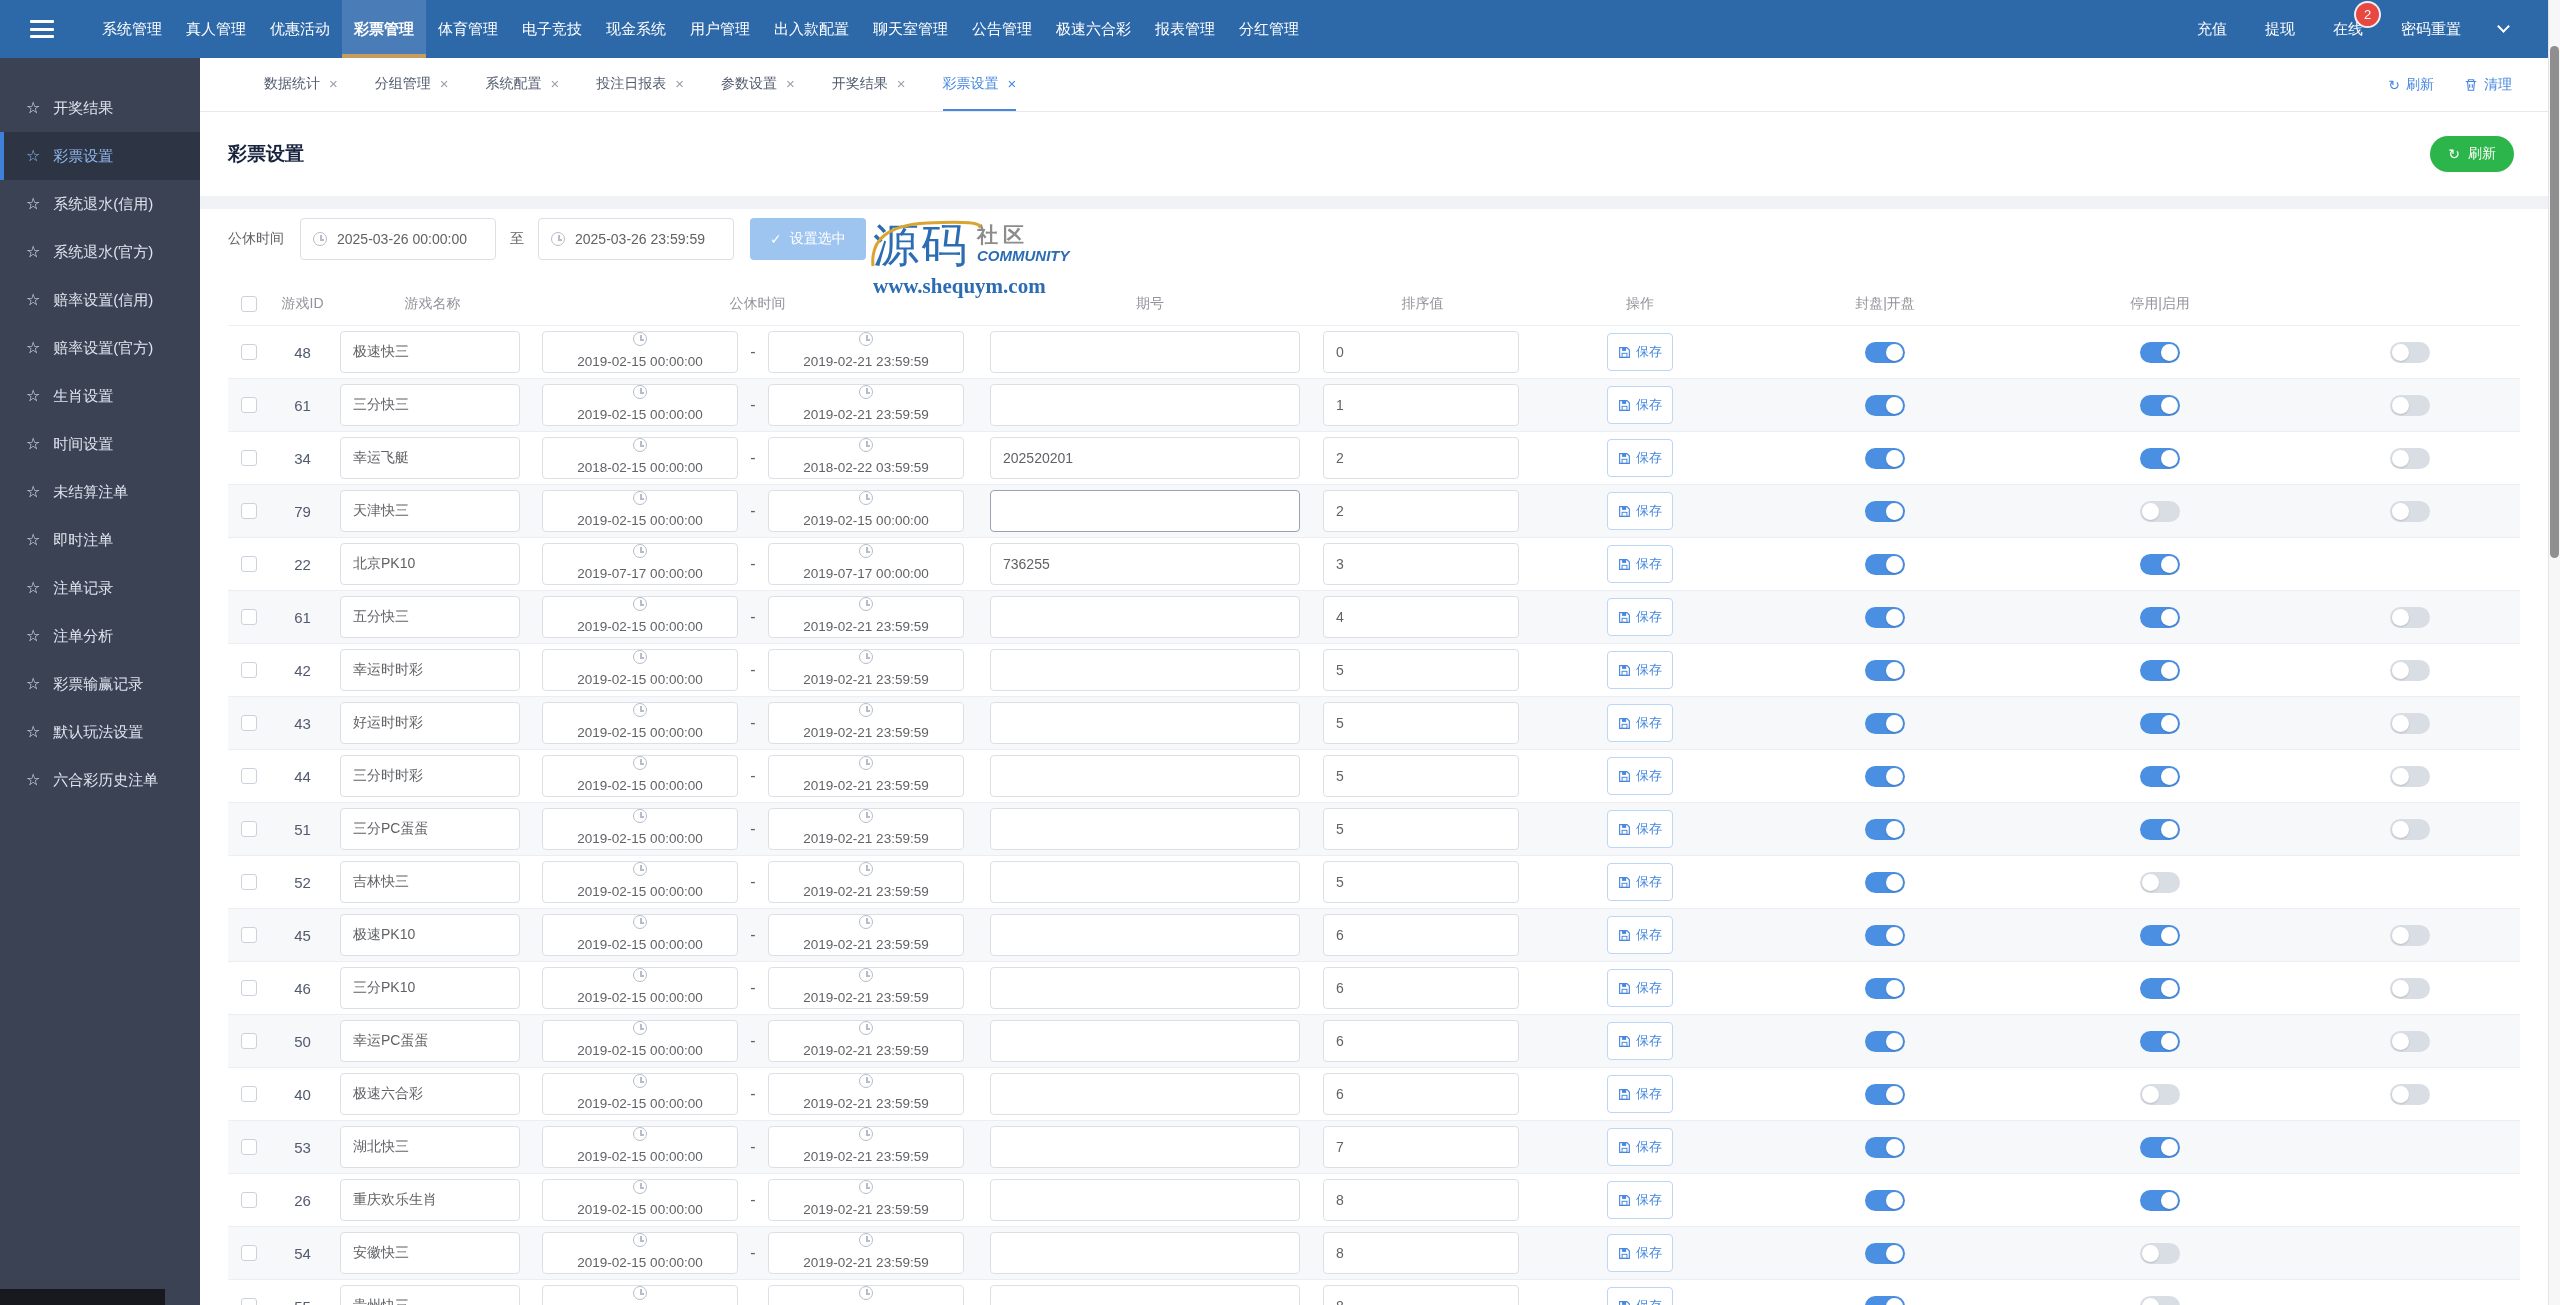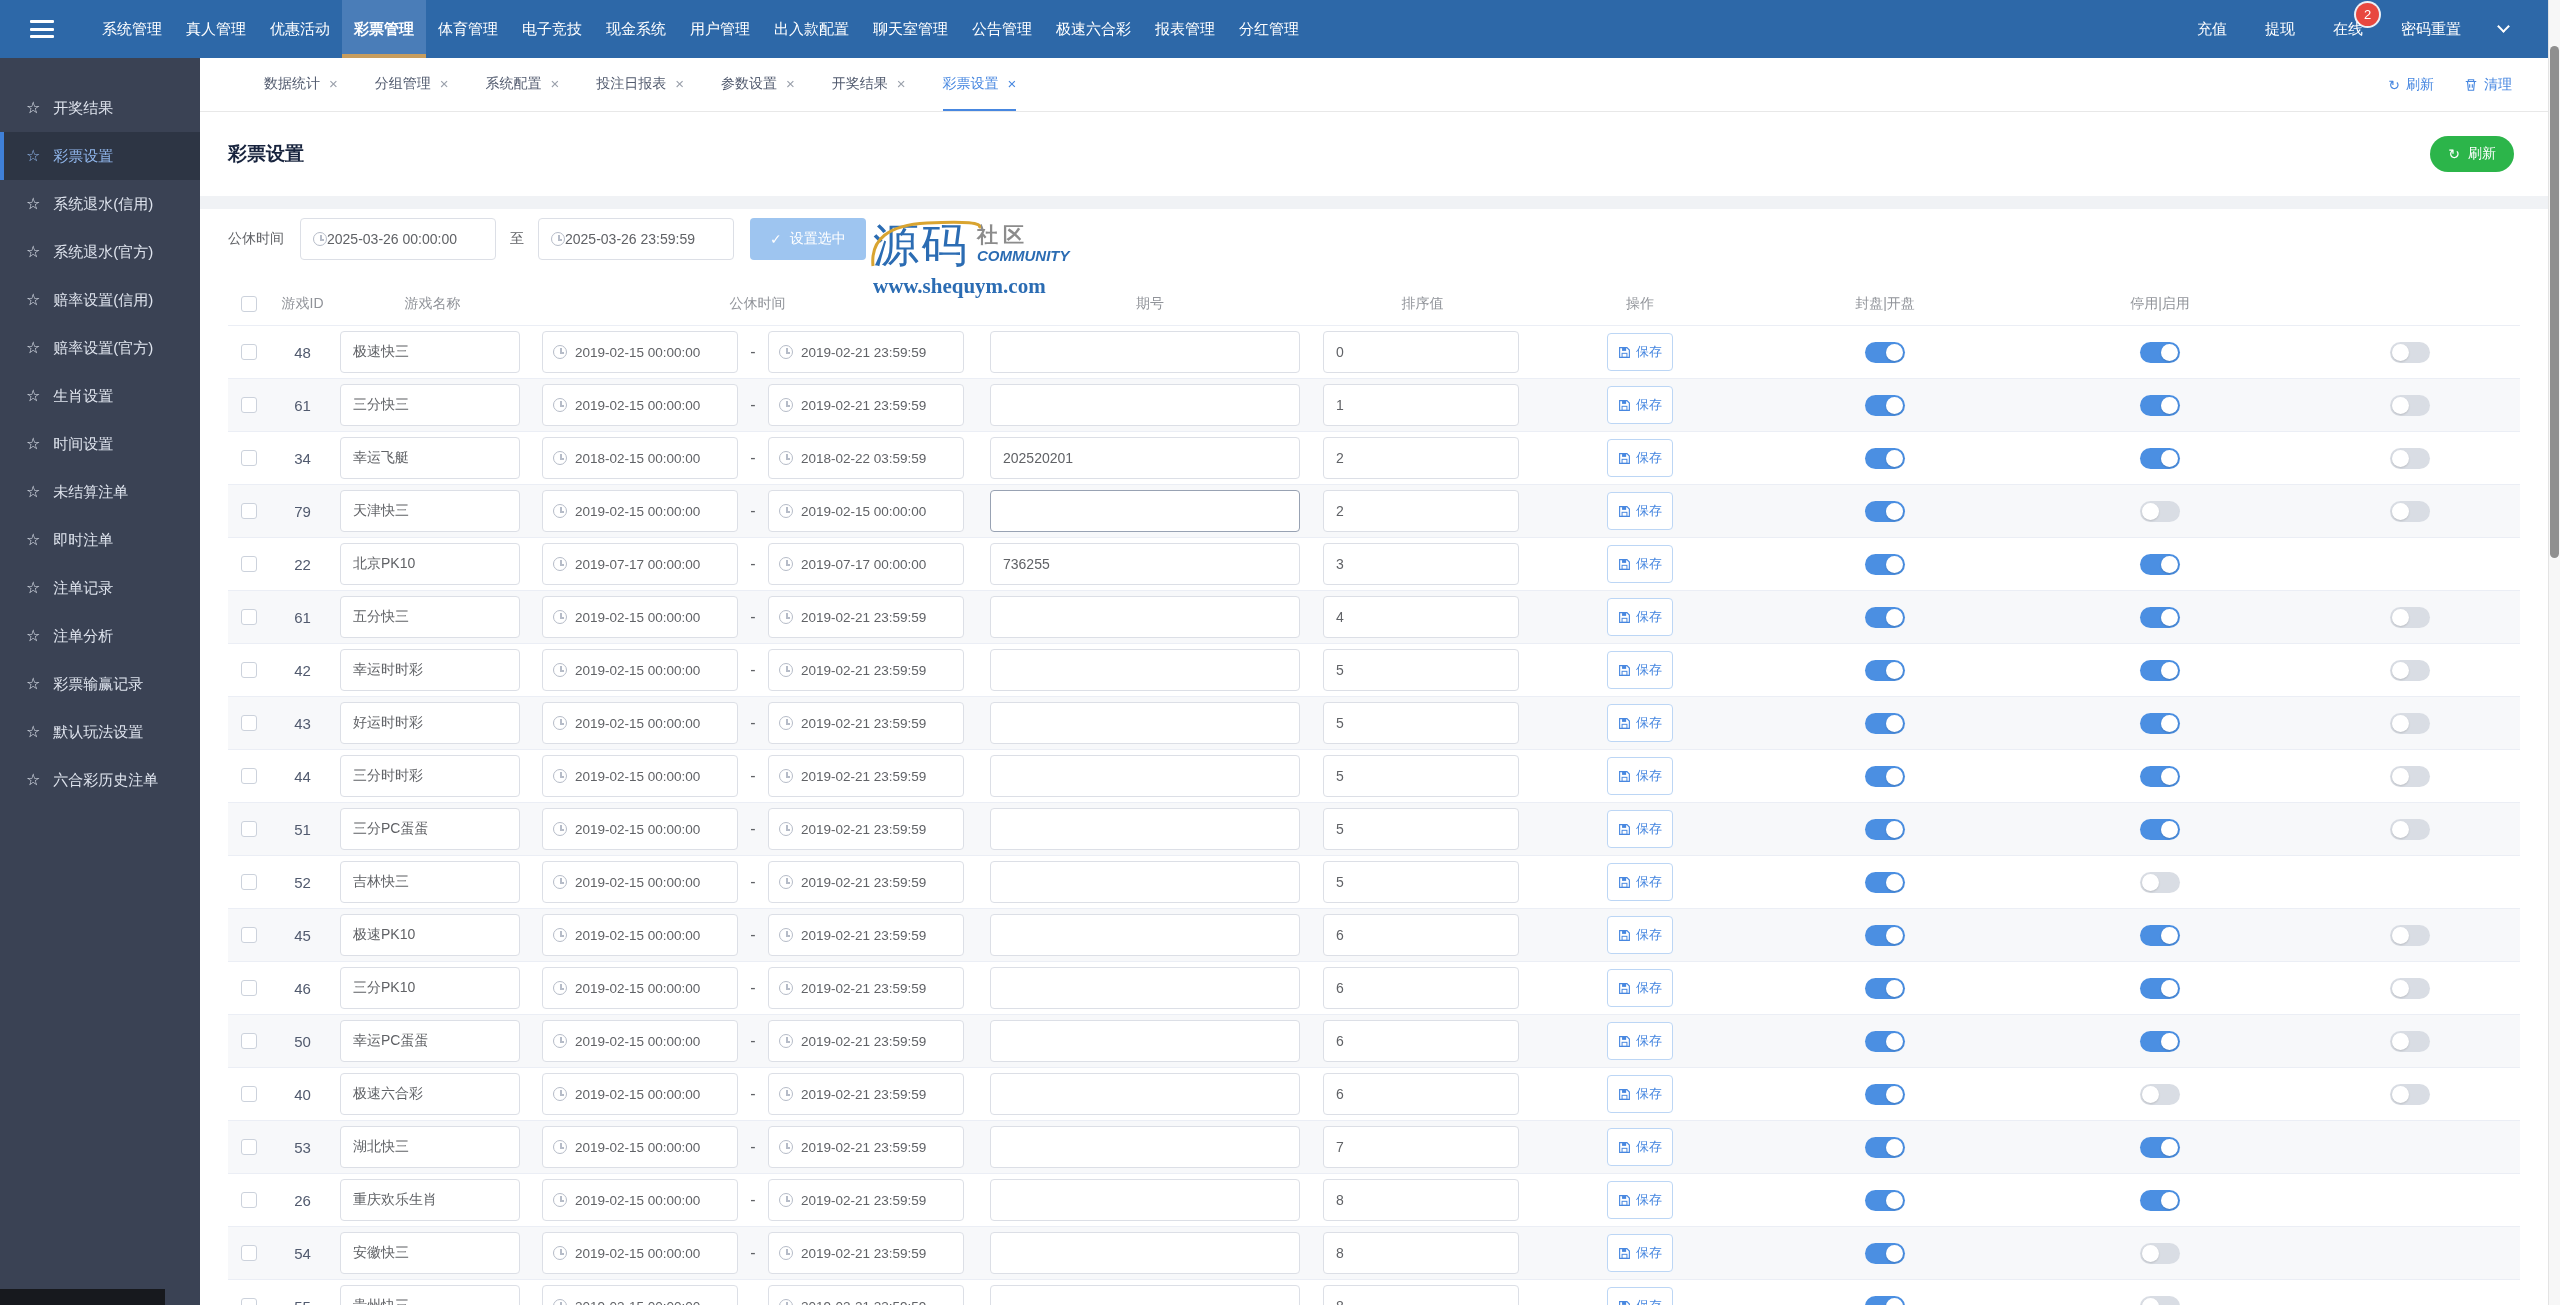--- a/index.html
+++ b/index.html
@@ -51,21 +51,21 @@
   .btn-green { margin-left:auto; background:#2cb54a; color:#fff; border:none; border-radius:18px;
     height:36px; padding:0 18px; font-size:14px; display:flex; align-items:center; gap:8px; cursor:pointer; }
   .graygap { height:13px; background:#f0f2f5; }
 
   .content { position:relative; padding:8px 40px 0 28px; }
 
   
   .filter-row { display:flex; align-items:center; height:44px; }
   .filter-label { font-size:14px; color:#606266; margin-right:16px; }
   .f-dateinput { width:196px; height:42px; border:1px solid #dcdfe6; border-radius:4px; display:flex;
-    align-items:center; padding:0 12px; color:#606266; font-size:14px; background:#fff; cursor:text; }
+    align-items:center; padding:0 12px; gap:10px; color:#606266; font-size:14px; background:#fff; cursor:text; }
   .to-label { margin:0 14px; color:#606266; font-size:14px; }
   .btn-apply { margin-left:16px; height:42px; padding:0 20px; background:#9ec5f0; color:#fff; border:none;
     border-radius:4px; font-size:14px; display:flex; align-items:center; gap:8px; cursor:not-allowed; }
 
   .clock { width:14px; height:14px; min-width:14px; border:1px solid #b6bcc8; border-radius:50%; position:relative; }
   .clock::before { content:""; position:absolute; left:6px; top:2px; width:2px; height:5px; background:#b6bcc8; }
   .clock::after  { content:""; position:absolute; left:6px; top:6px; width:4px; height:2px; background:#b6bcc8; }
 
   
   .watermark { position:absolute; left:673px; top:13px; z-index:3; }
@@ -87,21 +87,21 @@
   .rows .trow { height:53px; border-top:1px solid #ebeef5; background:#fff; }
   .rows .trow:nth-child(even) { background:#f7f8fa; }
   .checkbox { width:16px; height:16px; border:1px solid #ccd2dc; border-radius:3px; background:#fff;
     display:block; margin:0 auto; cursor:pointer; }
   .c-id { text-align:center; font-size:15px; color:#515a6e; }
   .tinput { height:42px; border:1px solid #dcdfe6; border-radius:4px; font-size:14px; color:#606266;
     padding:0 12px; background:#fff; font-family:inherit; }
   .name-input { width:180px; margin-left:5px; }
   .c-date { display:flex; align-items:center; padding-left:12px; }
   .row-dateinput { width:196px; height:42px; border:1px solid #dcdfe6; border-radius:4px; display:flex;
-    align-items:center; gap:8px; padding:0 10px; font-size:13.5px; color:#606266; background:#fff; cursor:text; }
+    align-items:center; gap:8px; padding:0 10px; font-size:13.5px; color:#606266; background:#fff; cursor:text;flex-direction:column; }
   .dash { width:30px; text-align:center; color:#606266; }
   .issue-input { width:310px; margin-left:5px; }
   .trow.issue-focus .issue-input { border-color:#98a2b3; }
   .sort-input { width:196px; margin-left:8px; }
   .c-action { display:flex; justify-content:center; }
   .save-btn { height:38px; padding:0 10px; display:flex; align-items:center; gap:5px; background:#fff;
     border:1px solid #bcd6f5; color:#4787e0; border-radius:4px; font-size:13px; cursor:pointer; font-family:inherit; }
   .c-t { display:flex; justify-content:center; }
   .toggle { width:40px; height:21px; border-radius:11px; position:relative; cursor:pointer; }
   .toggle.on { background:#4b8fe2; }

